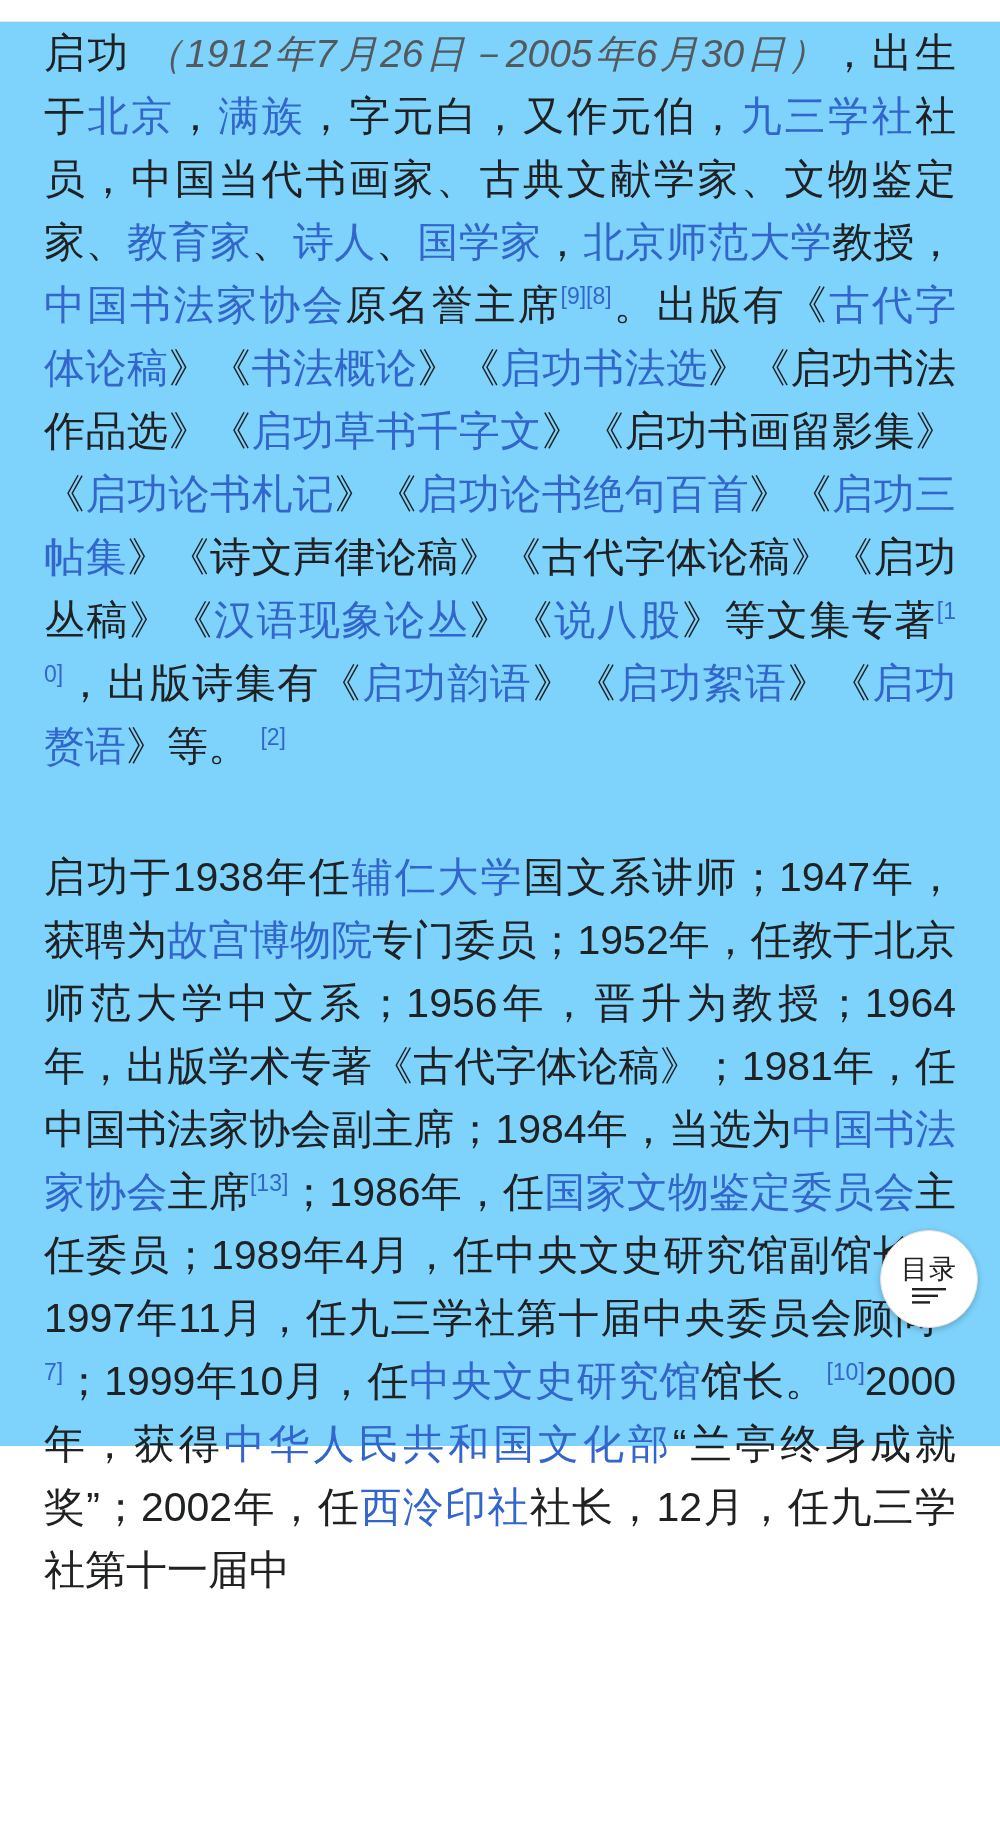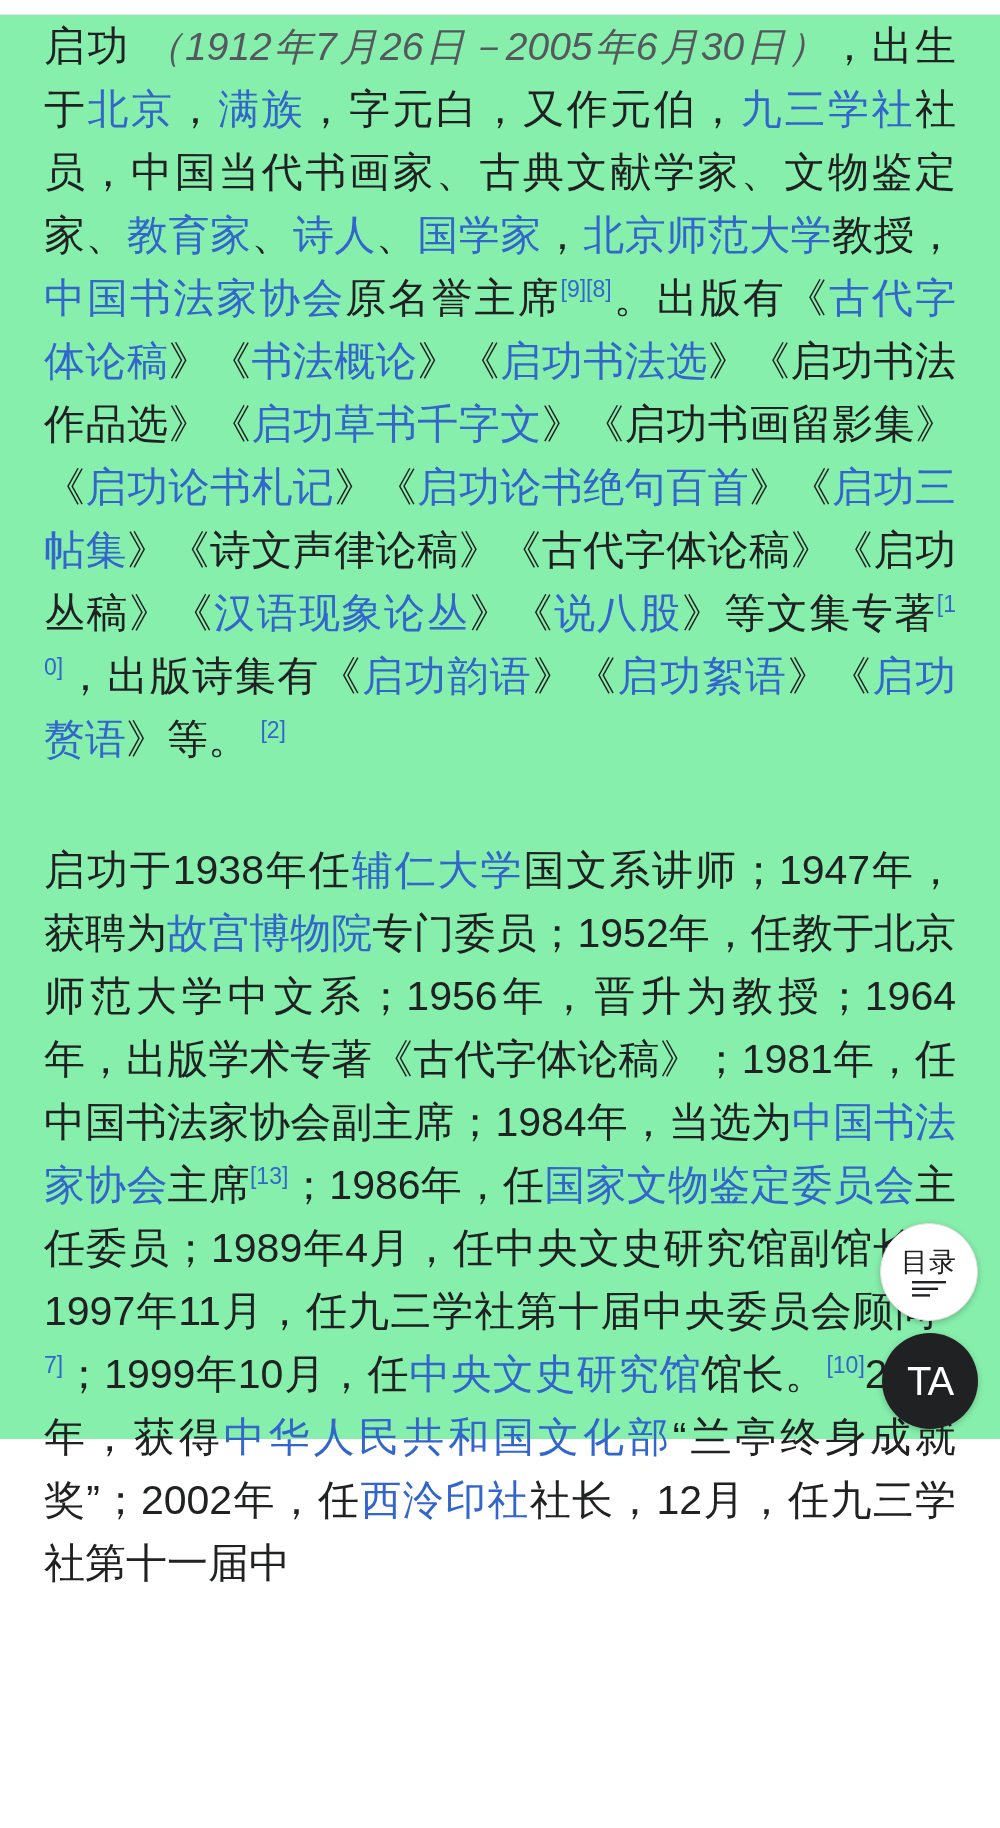--- a/index.html
+++ b/index.html
@@ -9,24 +9,24 @@
   }
   body {
     width: 1000px;
     height: 1828px;
     position: relative;
     overflow: hidden;
     font-family: "Liberation Sans", sans-serif;
   }
   .page {
     position: absolute;
-    left: 0; top: 4px;
+    left: 0; top: 11px;
     width: 1000px;
     height: 1435px;
-    background: #86efac;
+    background: #7dd3fc;
   }
   .topbar {
     position: absolute;
     left: 0; top: 0;
     width: 1000px;
     height: 10px;
     background: #ffffff;
     border-bottom: 1px solid #e4e4e4;
   }
   .content {
@@ -121,17 +121,14 @@
 
   <div class="fab fab-toc">
     <span class="toc-label">目录</span>
     <svg class="toc-bars" viewBox="0 0 34 16" width="34" height="16" aria-hidden="true">
       <rect x="0" y="0" width="34" height="2.4" fill="#202122"></rect>
       <rect x="0" y="6.6" width="26" height="2.4" fill="#202122"></rect>
       <rect x="0" y="13.2" width="18" height="2.4" fill="#202122"></rect>
     </svg>
   </div>
 
-  <div class="fab fab-text">
-    <span>TA</span>
-  </div>
 
 </div>
 
 </body></html>

